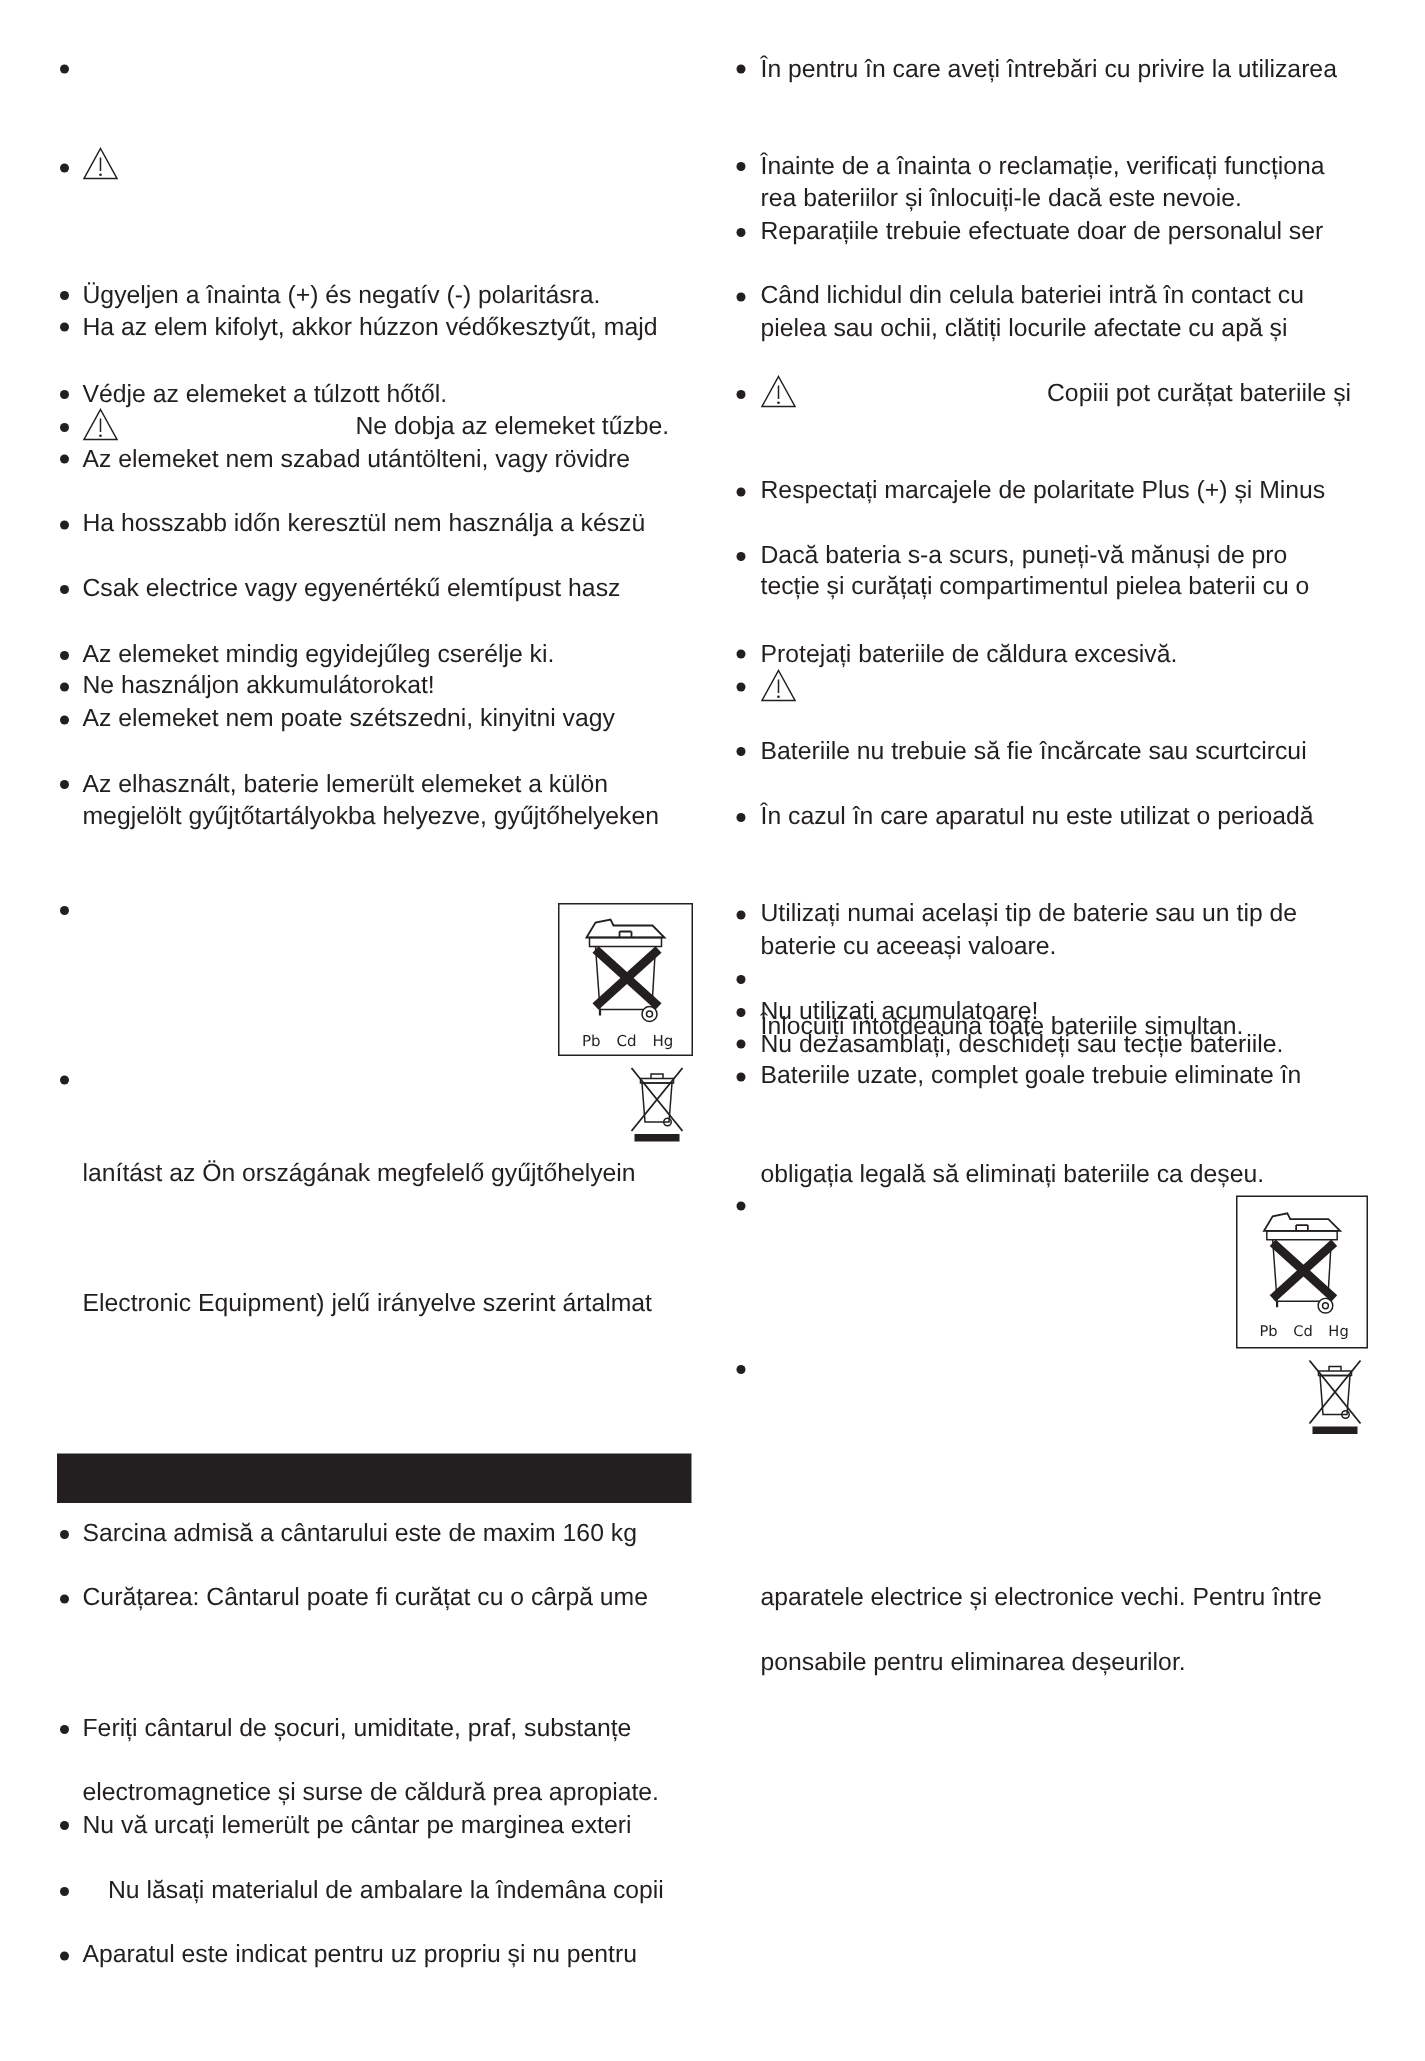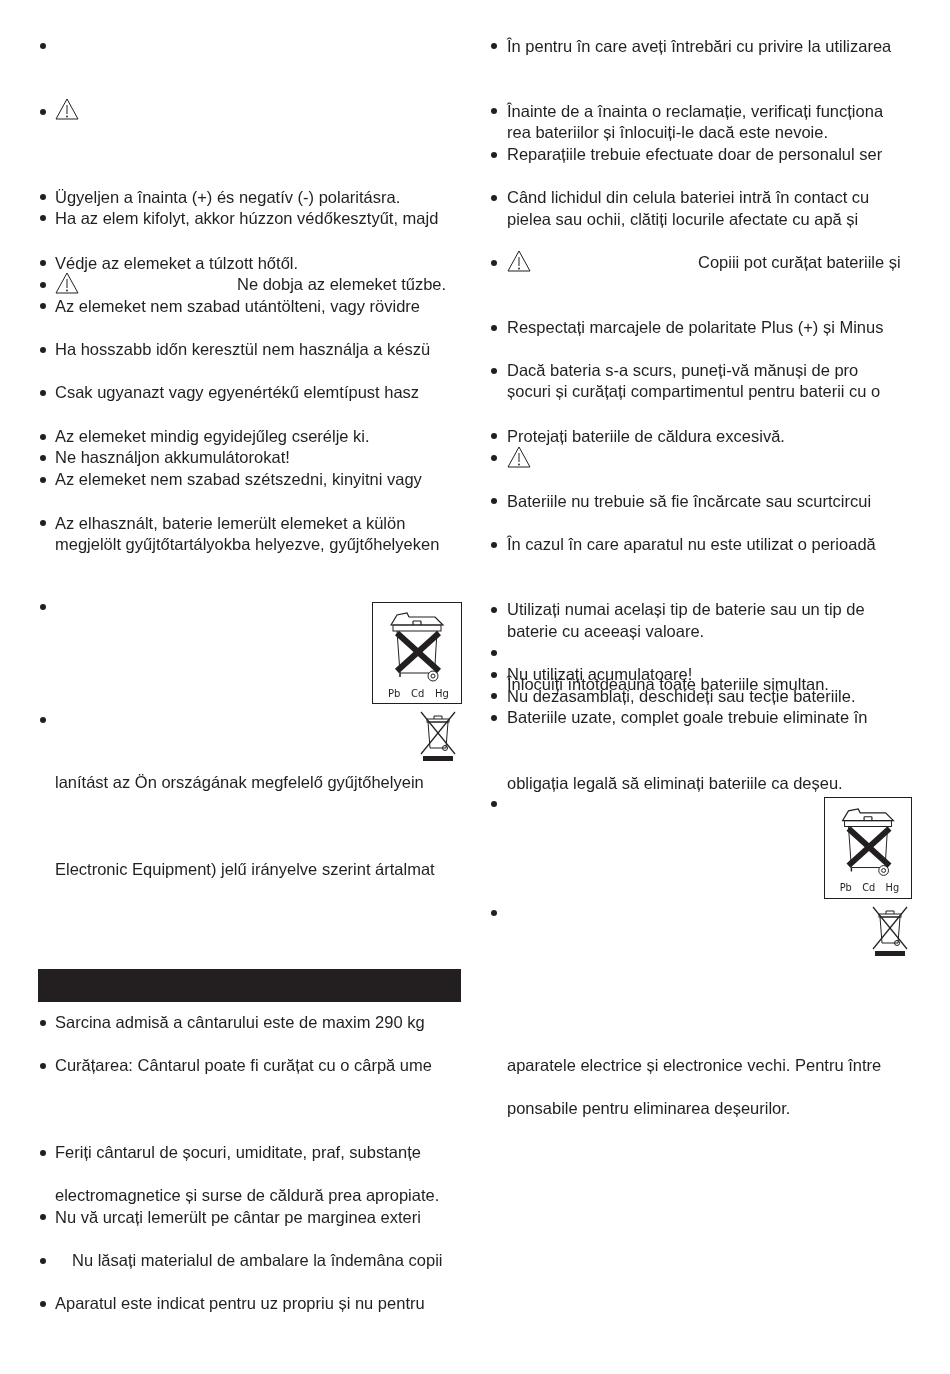--- a/index.html
+++ b/index.html
@@ -42,28 +42,28 @@
       <circle cx="12" cy="18.5" r="0.9" fill="#231f20"></circle>
     </svg>
   <span class="line" style="left:237px;top:274px">Ne dobja az elemeket tűzbe.</span>
   <span class="bullet" style="left:40px;top:303px"></span>
   <span class="line" style="left:55px;top:296px">Az elemeket nem szabad utántölteni, vagy rövidre</span>
 
   <span class="bullet" style="left:40px;top:347px"></span>
   <span class="line" style="left:55px;top:339px">Ha hosszabb időn keresztül nem használja a készü</span>
 
   <span class="bullet" style="left:40px;top:390px"></span>
-  <span class="line" style="left:55px;top:382px">Csak ugyanazt vagy egyenértékű elemtípust hasz</span>
+  <span class="line" style="left:55px;top:382px">Csak electrice vagy egyenértékű elemtípust hasz</span>
 
   <span class="bullet" style="left:40px;top:434px"></span>
   <span class="line" style="left:55px;top:426px">Az elemeket mindig egyidejűleg cserélje ki.</span>
   <span class="bullet" style="left:40px;top:455px"></span>
   <span class="line" style="left:55px;top:447px">Ne használjon akkumulátorokat!</span>
   <span class="bullet" style="left:40px;top:477px"></span>
-  <span class="line" style="left:55px;top:469px">Az elemeket nem szabad szétszedni, kinyitni vagy</span>
+  <span class="line" style="left:55px;top:469px">Az elemeket nem poate szétszedni, kinyitni vagy</span>
 
   <span class="bullet" style="left:40px;top:520px"></span>
   <span class="line" style="left:55px;top:513px">Az elhasznált, baterie lemerült elemeket a külön</span>
   <span class="line" style="left:55px;top:534px">megjelölt gyűjtőtartályokba helyezve, gyűjtőhelyeken</span>
 
   <span class="bullet" style="left:40px;top:604px"></span>
   <div class="bin-box" style="left:372px;top:602px;width:88px;height:100px">
     <svg width="88" height="100" viewBox="0 0 88 100">
       <path d="M18 22 L24 12 L34 10 L36 14 L62 14 L70 22 L18 22 Z" fill="none" stroke="#231f20" stroke-width="1.2"></path>
       <rect x="20" y="22" width="48" height="6" fill="none" stroke="#231f20" stroke-width="1"></rect>
@@ -91,21 +91,21 @@
     <line x1="37" y1="2" x2="3" y2="44" stroke="#231f20" stroke-width="1.2"></line>
     <rect x="5" y="46" width="30" height="5" fill="#231f20"></rect>
   </svg>
 
   <span class="line" style="left:55px;top:772px">lanítást az Ön országának megfelelő gyűjtőhelyein</span>
   <span class="line" style="left:55px;top:859px">Electronic Equipment) jelű irányelve szerint ártalmat</span>
 
   <div class="header-bar"></div>
 
   <span class="bullet" style="left:40px;top:1020px"></span>
-  <span class="line" style="left:55px;top:1012px">Sarcina admisă a cântarului este de maxim 290 kg</span>
+  <span class="line" style="left:55px;top:1012px">Sarcina admisă a cântarului este de maxim 160 kg</span>
   <span class="bullet" style="left:40px;top:1063px"></span>
   <span class="line" style="left:55px;top:1055px">Curățarea: Cântarul poate fi curățat cu o cârpă ume</span>
   <span class="bullet" style="left:40px;top:1150px"></span>
   <span class="line" style="left:55px;top:1142px">Feriți cântarul de șocuri, umiditate, praf, substanțe</span>
   <span class="line" style="left:55px;top:1185px">electromagnetice și surse de căldură prea apropiate.</span>
   <span class="bullet" style="left:40px;top:1214px"></span>
   <span class="line" style="left:55px;top:1207px">Nu vă urcați lemerült pe cântar pe marginea exteri</span>
   <span class="bullet" style="left:40px;top:1258px"></span>
   <span class="line" style="left:72px;top:1250px">Nu lăsați materialul de ambalare la îndemâna copii</span>
   <span class="bullet" style="left:40px;top:1301px"></span>
@@ -132,21 +132,21 @@
       <line x1="12" y1="7" x2="12" y2="16" stroke="#231f20" stroke-width="1"></line>
       <circle cx="12" cy="18.5" r="0.9" fill="#231f20"></circle>
     </svg>
   <span class="line" style="left:698px;top:252px">Copiii pot curățat bateriile și</span>
 
   <span class="bullet" style="left:491px;top:325px"></span>
   <span class="line" style="left:507px;top:317px">Respectați marcajele de polaritate Plus (+) și Minus</span>
 
   <span class="bullet" style="left:491px;top:368px"></span>
   <span class="line" style="left:507px;top:360px">Dacă bateria s-a scurs, puneți-vă mănuși de pro</span>
-  <span class="line" style="left:507px;top:381px">șocuri și curățați compartimentul pentru baterii cu o</span>
+  <span class="line" style="left:507px;top:381px">tecție și curățați compartimentul pielea baterii cu o</span>
 
   <span class="bullet" style="left:491px;top:433px"></span>
   <span class="line" style="left:507px;top:426px">Protejați bateriile de căldura excesivă.</span>
   <span class="bullet" style="left:491px;top:455px"></span>
   <svg class="warn" style="left:507px;top:446px" viewBox="0 0 24 22">
       <path d="M12 1 L23 21 L1 21 Z" fill="none" stroke="#231f20" stroke-width="1"></path>
       <line x1="12" y1="7" x2="12" y2="16" stroke="#231f20" stroke-width="1"></line>
       <circle cx="12" cy="18.5" r="0.9" fill="#231f20"></circle>
     </svg>
 

